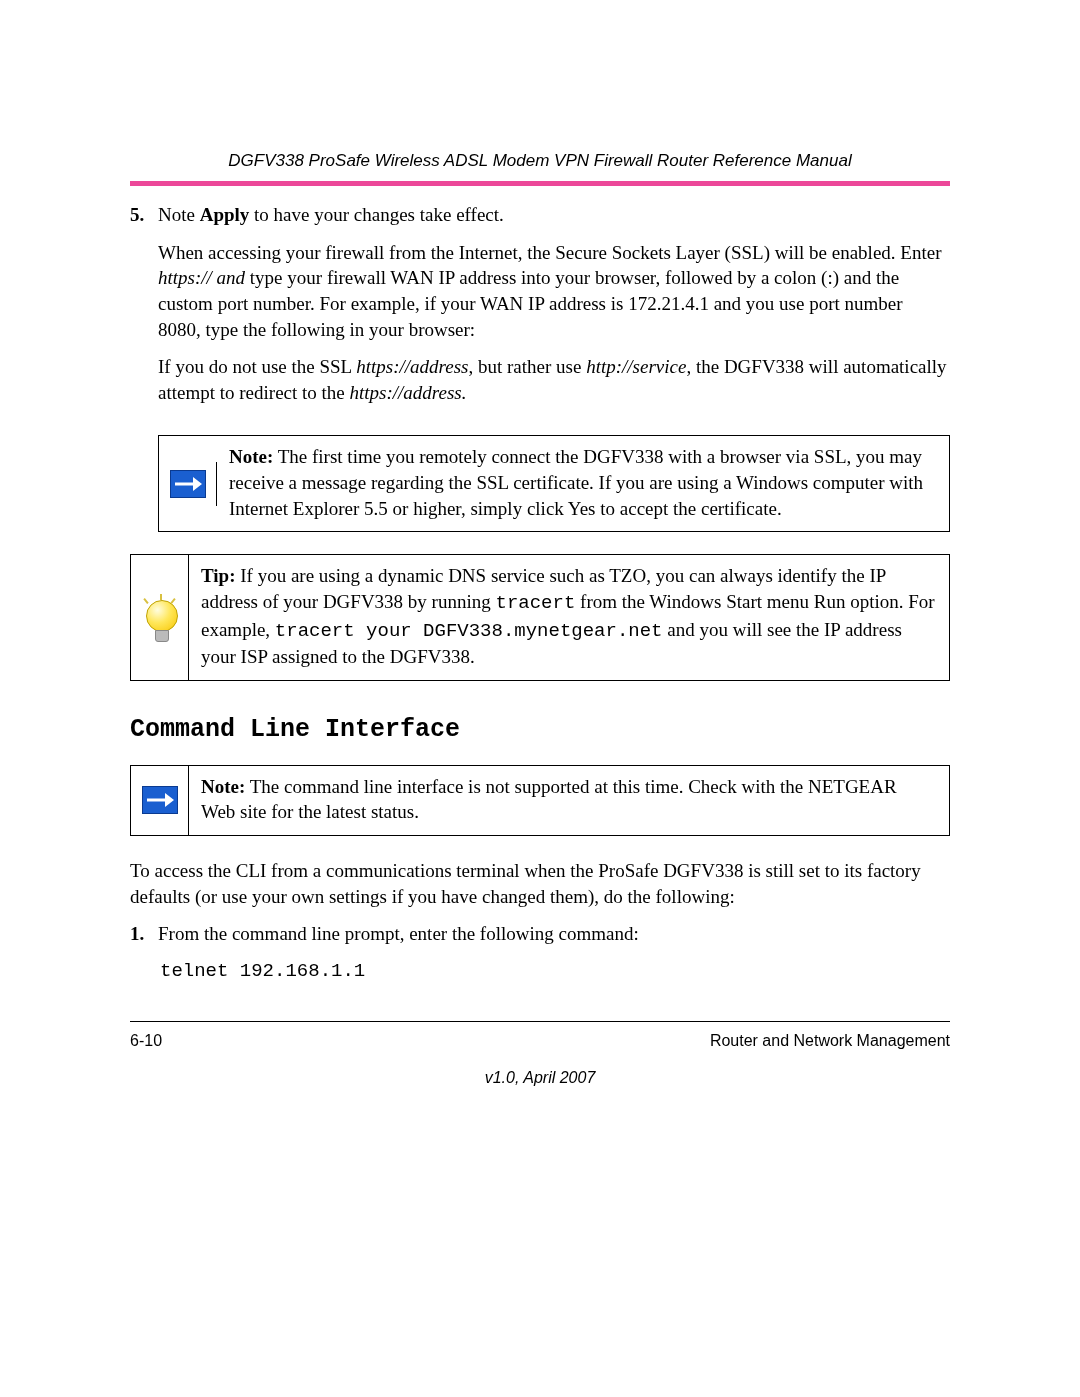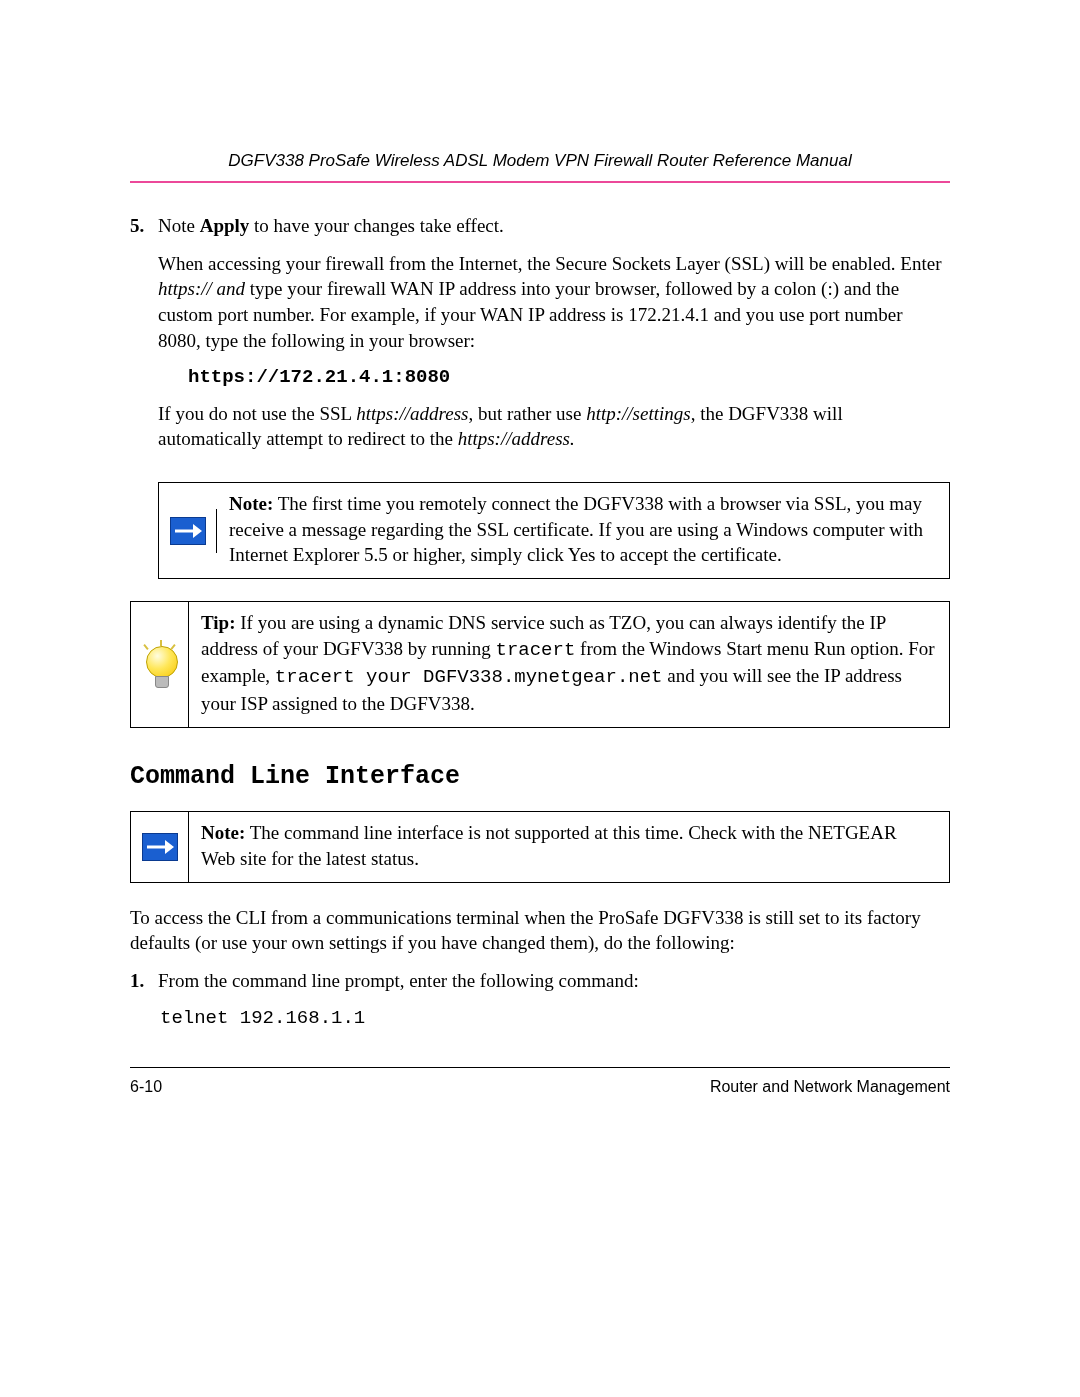--- a/index.html
+++ b/index.html
@@ -17,22 +17,22 @@
     padding: 150px 130px 60px 130px;
     box-sizing: border-box;
     position: relative;
   }
   .running-head {
     font-style: italic;
     font-family: Arial, Helvetica, sans-serif;
     font-size: 17px;
     text-align: center;
     padding-bottom: 8px;
-    border-bottom: 2px solid #ec4899;
-    margin-bottom: 30px;
+    border-bottom: 5px solid #ec4899;
+    margin-bottom: 16px;
   }
   .ol-item {
     display: flex;
     margin-bottom: 12px;
   }
   .ol-num {
     min-width: 28px;
     font-family: "Times New Roman", Times, serif;
     font-weight: bold;
   }
@@ -132,23 +132,22 @@
 
   <div class="ol-item">
     <div class="ol-num">5.</div>
     <div class="ol-body">
       <p class="para ct">
         <span>Note </span><span class="bold">Apply</span><span> to have your changes take effect.</span>
       </p>
       <p class="para ct">
         <span>When accessing your firewall from the Internet, the Secure Sockets Layer (SSL) will be enabled. Enter </span><span class="ital">https:// and</span><span> type your firewall WAN IP address into your browser, followed by a colon (:) and the custom port number. For example, if your WAN IP address is 172.21.4.1 and you use port number 8080, type the following in your browser:</span>
       </p>
-      <p class="para mono bold" style="margin:4px 0 10px 30px;">https://172.21.4.1:8080</p>
       <p class="para ct">
-        <span>If you do not use the SSL </span><span class="ital">https://address</span><span>, but rather use </span><span class="ital">http://settings</span><span>, the DGFV338 will automatically attempt to redirect to the </span><span class="ital">https://address.</span><span></span>
+        <span>If you do not use the SSL </span><span class="ital">https://address</span><span>, but rather use </span><span class="ital">http://service</span><span>, the DGFV338 will automatically attempt to redirect to the </span><span class="ital">https://address.</span><span></span>
       </p>
     </div>
   </div>
 
   <div class="callout" style="margin-left:28px;align-items:center;">
     <div class="icon-cell">
       <div class="note-icon"></div>
     </div>
     <div class="body-cell ct">
       <span class="bold">Note:</span><span> The first time you remotely connect the DGFV338 with a browser via SSL, you may receive a message regarding the SSL certificate. If you are using a Windows computer with Internet Explorer 5.5 or higher, simply click Yes to accept the certificate.</span>
@@ -190,14 +189,15 @@
     <div class="ol-body">
       <p class="para">From the command line prompt, enter the following command:</p>
       <p class="para mono" style="margin-left:2px;">telnet 192.168.1.1</p>
     </div>
   </div>
 
   <div class="footer-rule">
     <span>6-10</span>
     <span>Router and Network Management</span>
   </div>
+  <div class="footer-version">v1.0, April 2007</div>
 
 </div>
 
 </body></html>

